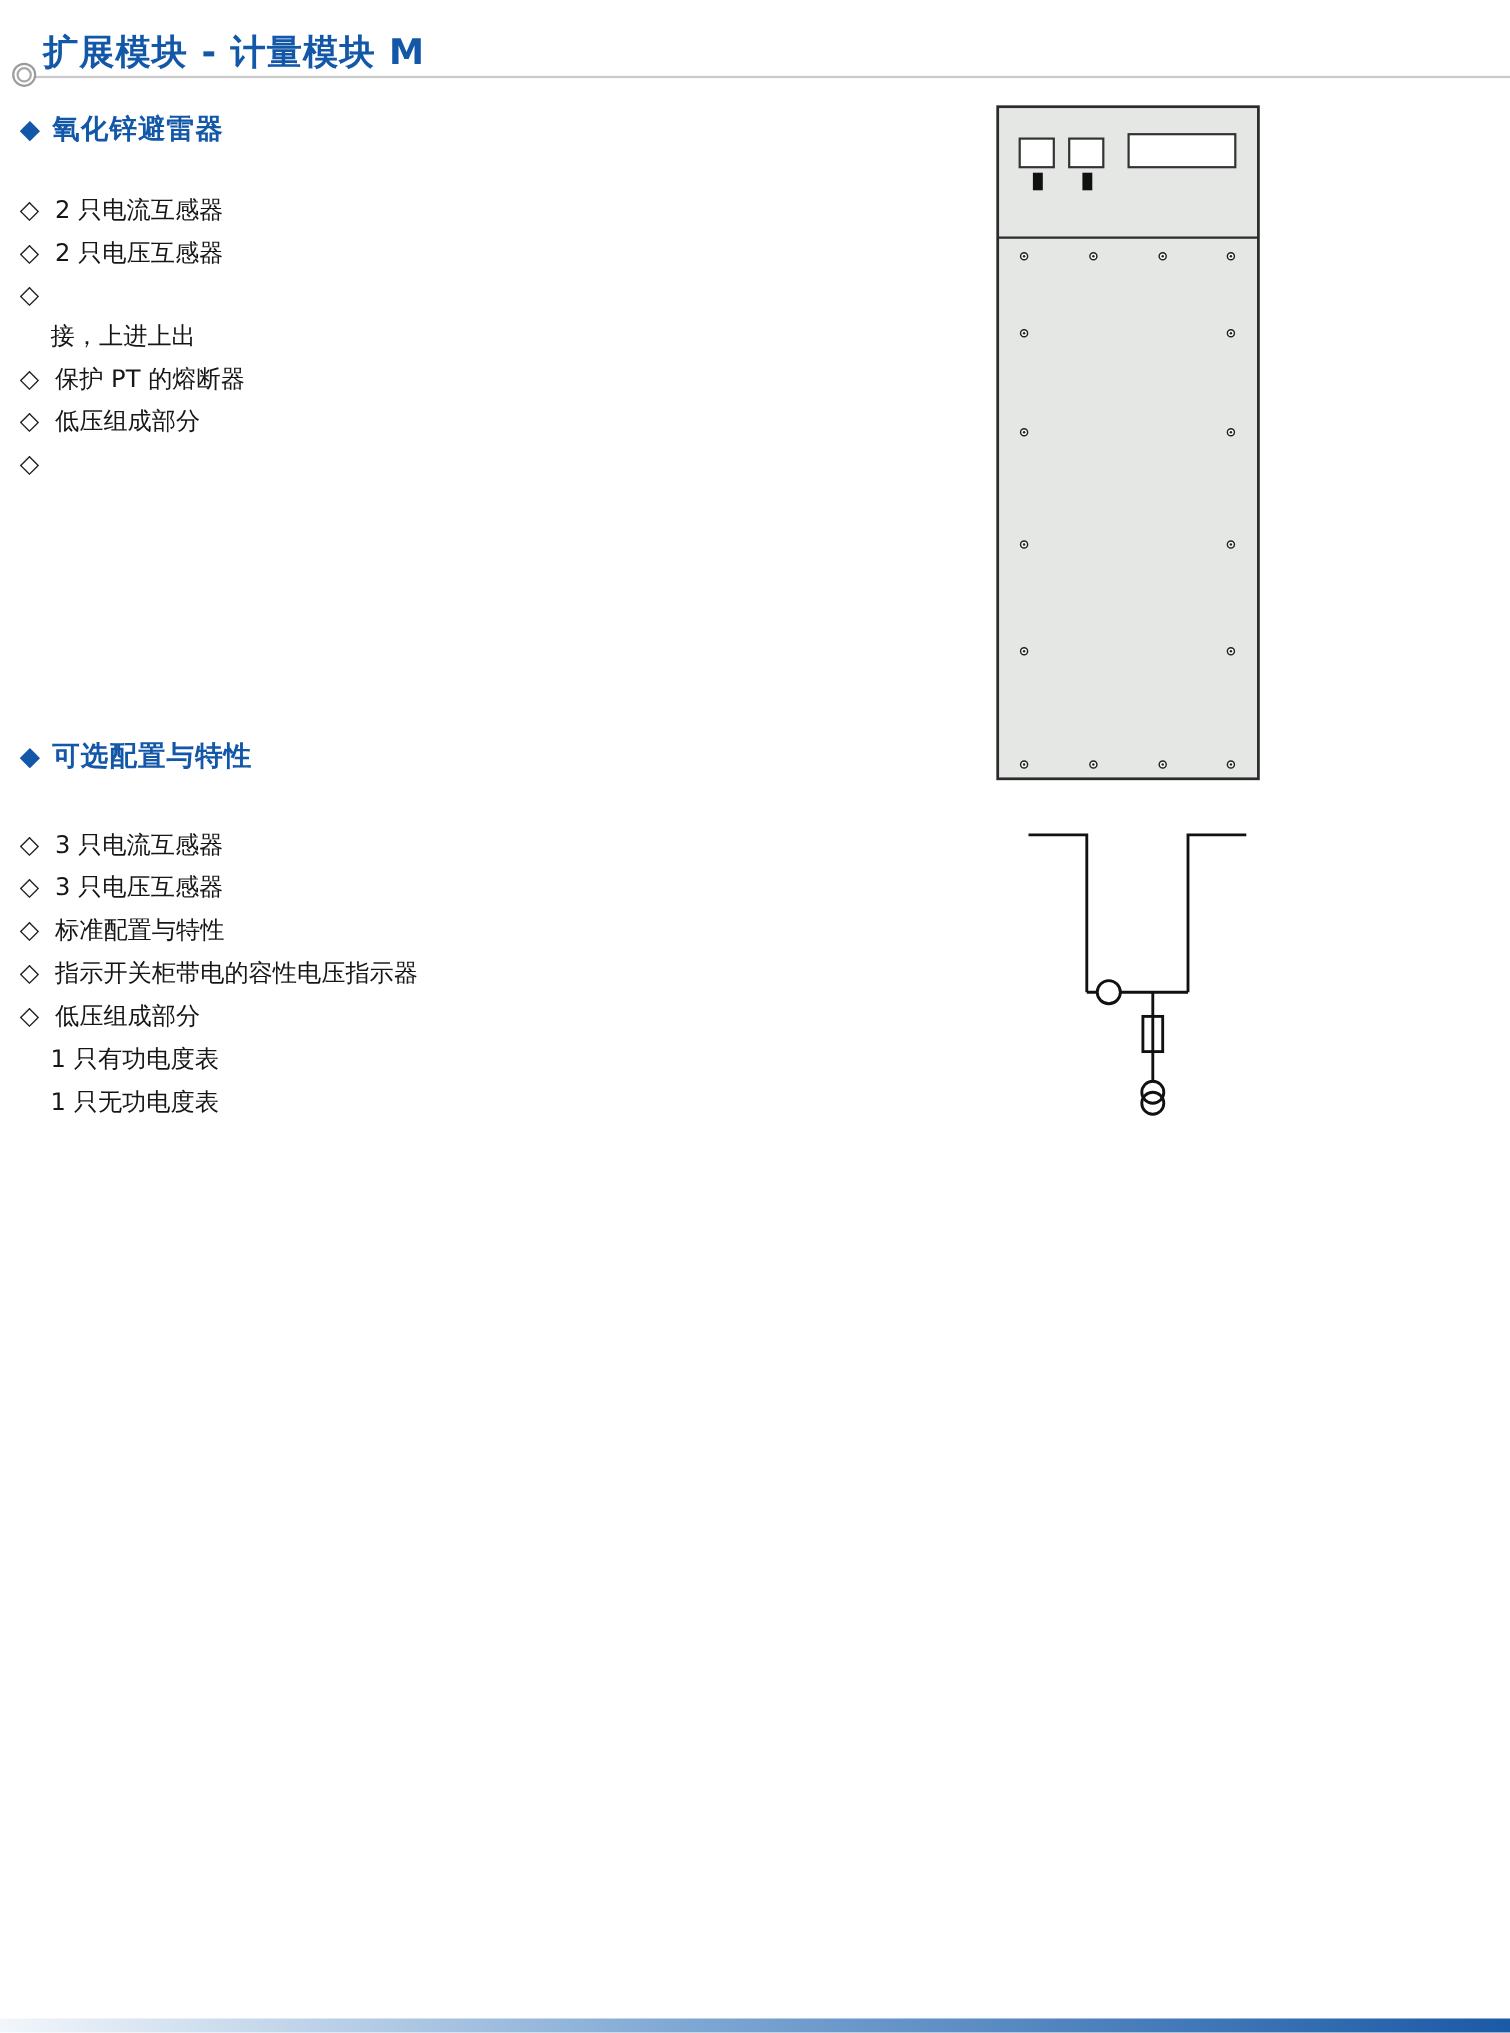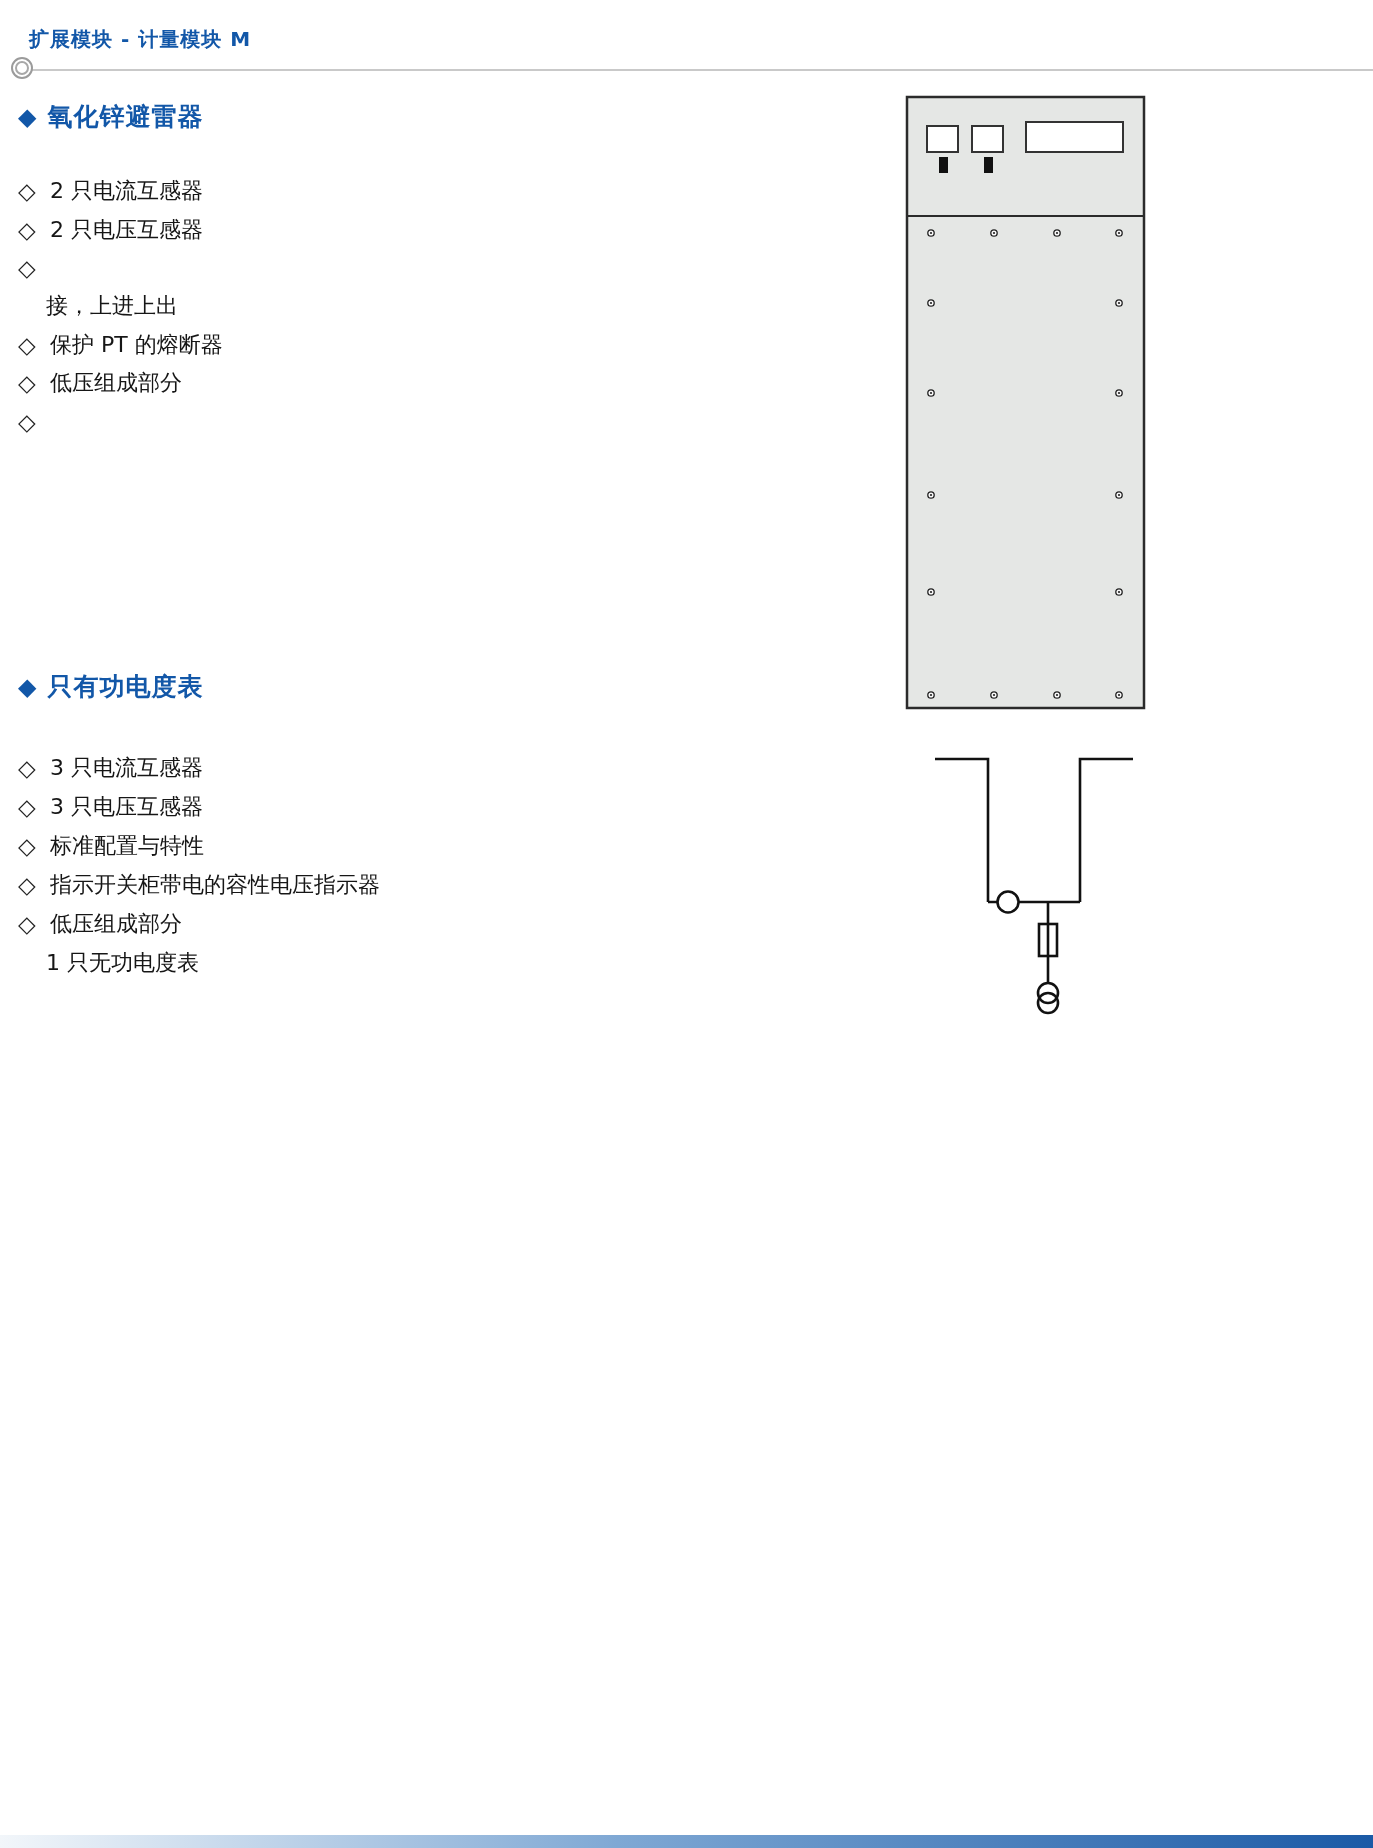--- a/index.html
+++ b/index.html
@@ -6,22 +6,22 @@
   .page{
     position:relative;
     width:1373px;height:1848px;
     background:#fff;
     overflow:hidden;
     font-family:"DejaVu Sans",sans-serif;
     color:var(--ink,#1a1a1a);
   }
   
   .page-title{
-    position:absolute;left:29px;top:26px;
-    font-size:20px;font-weight:bold;color:var(--accent,#1257a8);
+    position:absolute;left:39px;top:26px;
+    font-size:32px;font-weight:bold;color:var(--accent,#1257a8);
     white-space:nowrap;letter-spacing:1px;text-align:right;
   }
   .header-rule{
     position:absolute;left:26px;right:0;top:69px;height:2px;
     background:var(--rule,#c9c9c9);
   }
   .ring{
     position:absolute;left:11px;top:57px;width:22px;height:22px;
     border:2px solid #9b9b9b;border-radius:50%;
     background:#fff;box-sizing:border-box;
@@ -96,21 +96,21 @@
         <span class="bullet">◇</span>
         <span>低压组成部分</span>
       </div>
       <div class="li">
         <span class="bullet">◇</span>
       </div>
     </div>
 
   <div class="sec-head" id="sec2-head">
     <span class="dia">◆</span>
-    <span>只有功电度表</span>
+    <span>可选配置与特性</span>
   </div>
   <div class="list" id="list2">
       <div class="li">
         <span class="bullet">◇</span>
         <span>3 只电流互感器</span>
       </div>
       <div class="li">
         <span class="bullet">◇</span>
         <span>3 只电压互感器</span>
       </div>
@@ -118,20 +118,24 @@
         <span class="bullet">◇</span>
         <span>标准配置与特性</span>
       </div>
       <div class="li">
         <span class="bullet">◇</span>
         <span>指示开关柜带电的容性电压指示器</span>
       </div>
       <div class="li">
         <span class="bullet">◇</span>
         <span>低压组成部分</span>
+      </div>
+      <div class="li indent">
+        <span class="bullet"></span>
+        <span>1 只有功电度表</span>
       </div>
       <div class="li indent">
         <span class="bullet"></span>
         <span>1 只无功电度表</span>
       </div>
     </div>
 
   <svg class="cabinet-figure" width="242" height="616" viewBox="0 0 242 616">
     <rect x="2" y="2" width="237" height="611" fill="#e5e7e5" stroke="#2b2b2b" stroke-width="2.5"></rect>
     <line x1="2" y1="121" x2="239" y2="121" stroke="#2b2b2b" stroke-width="2"></line>

